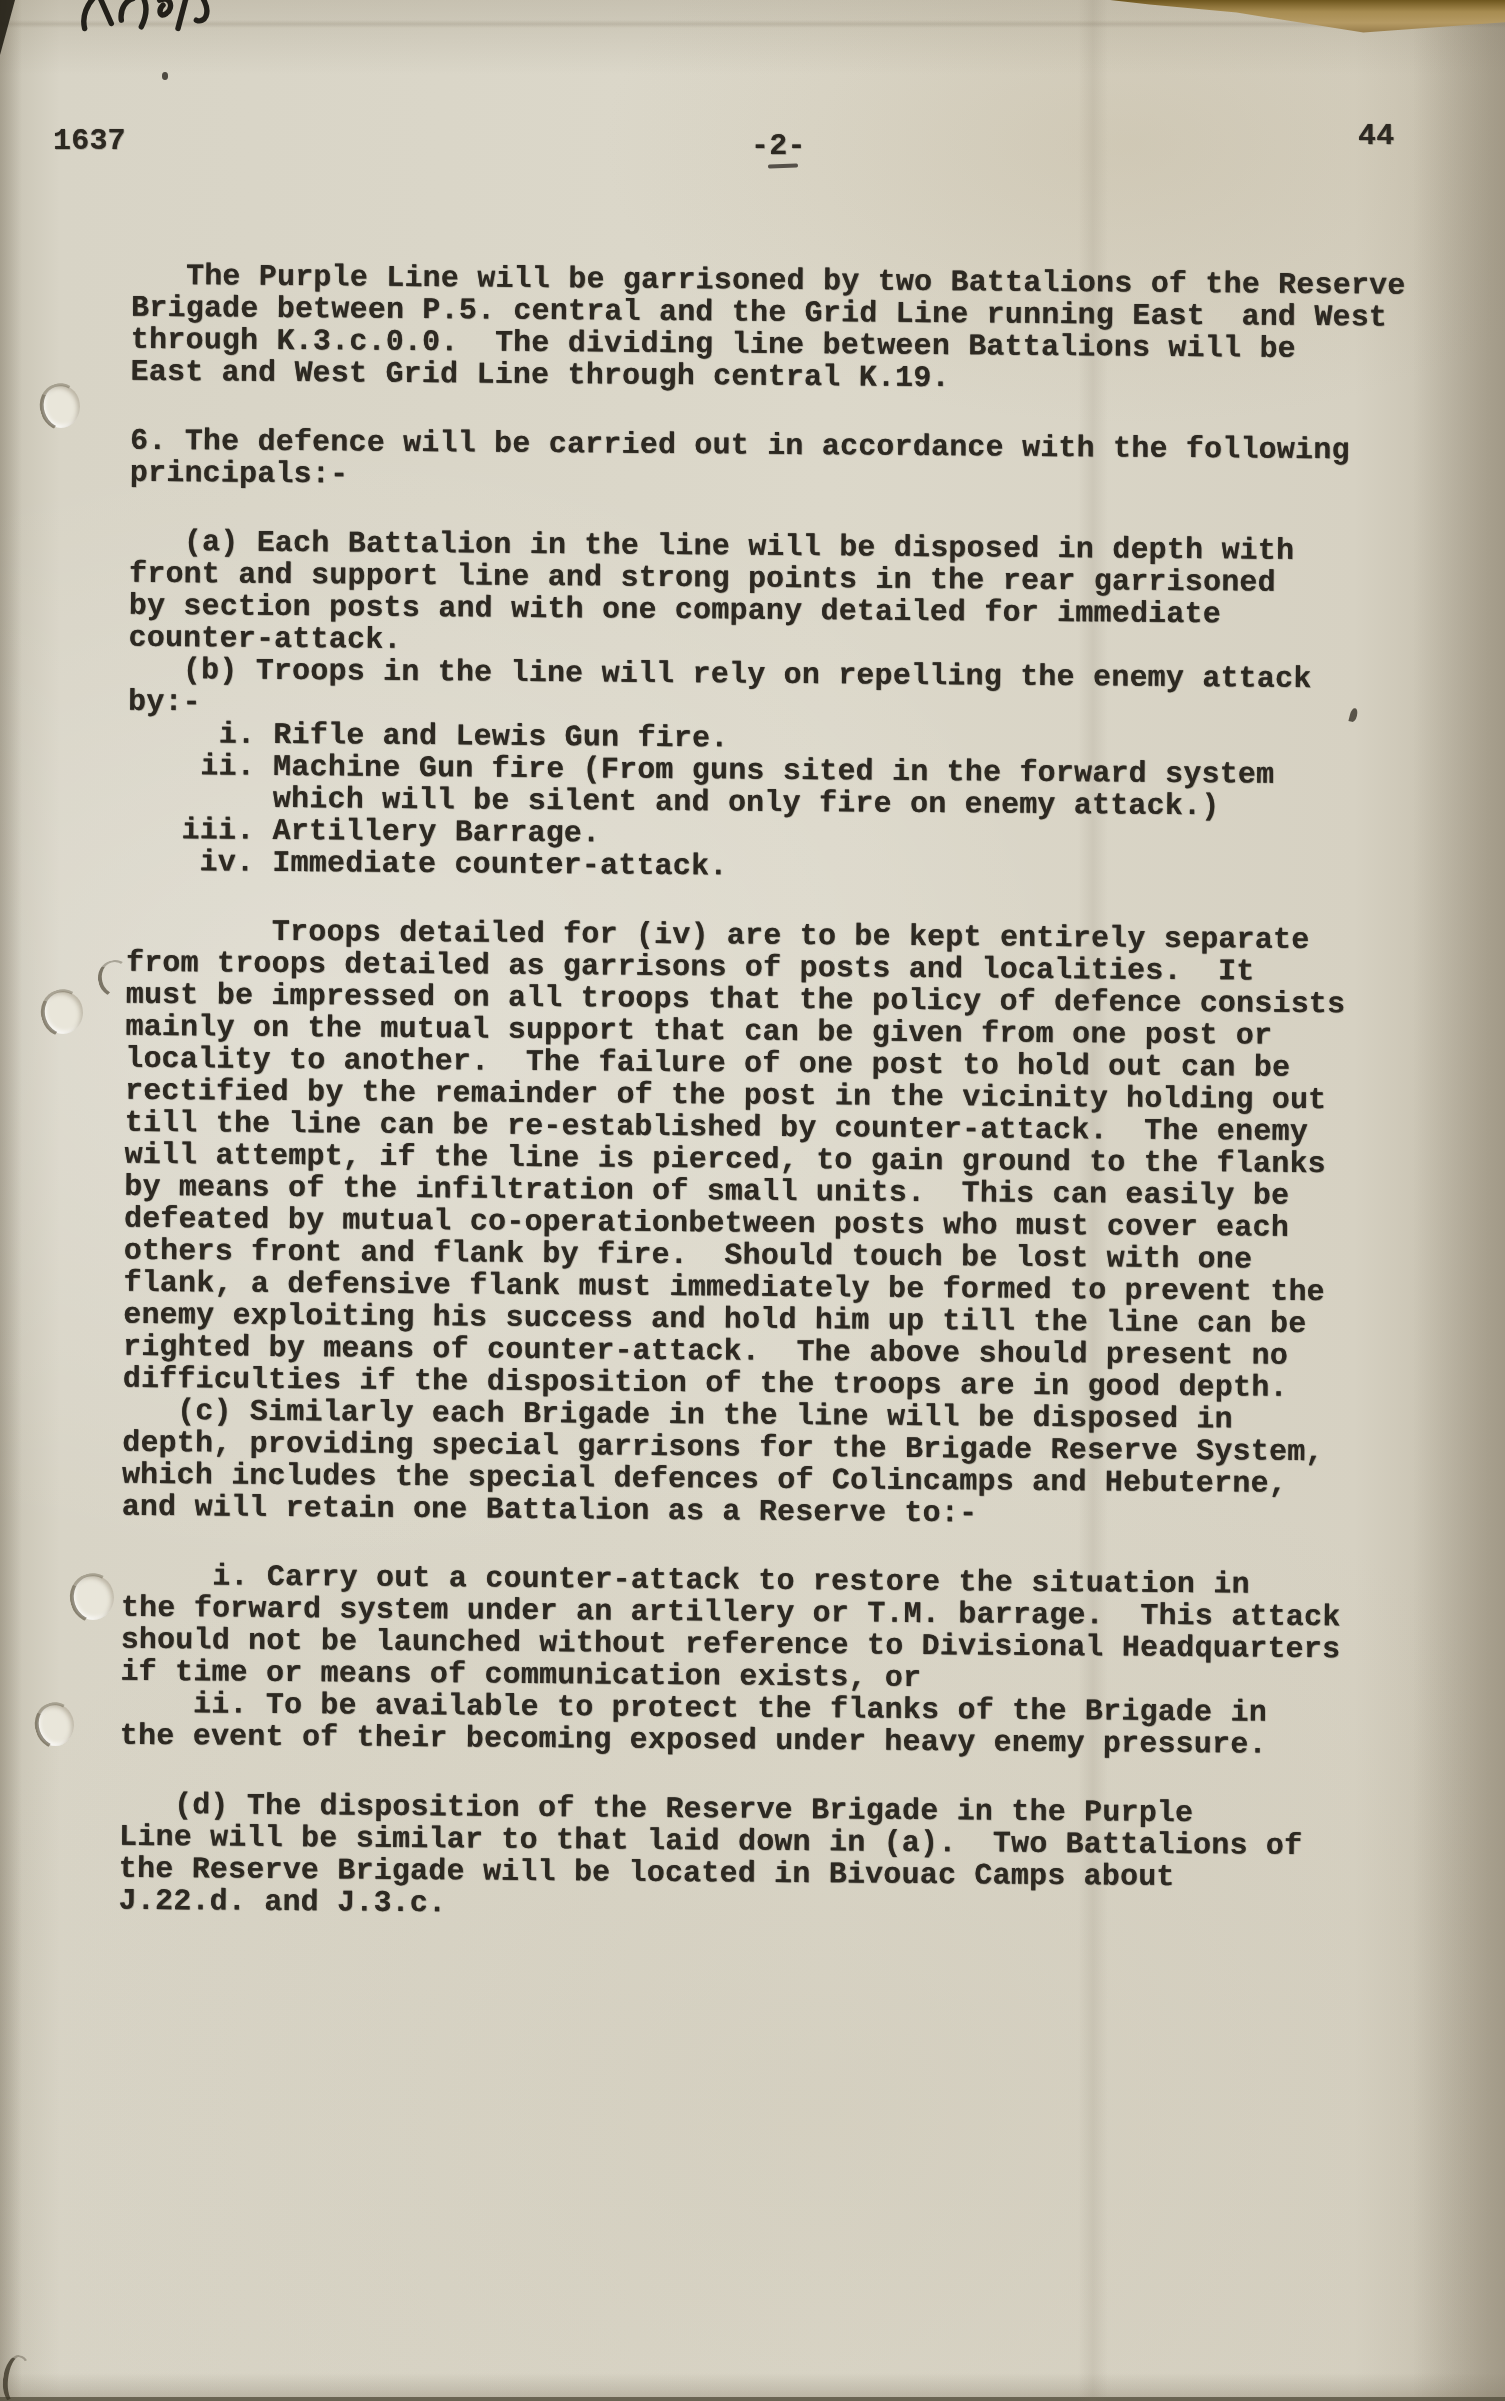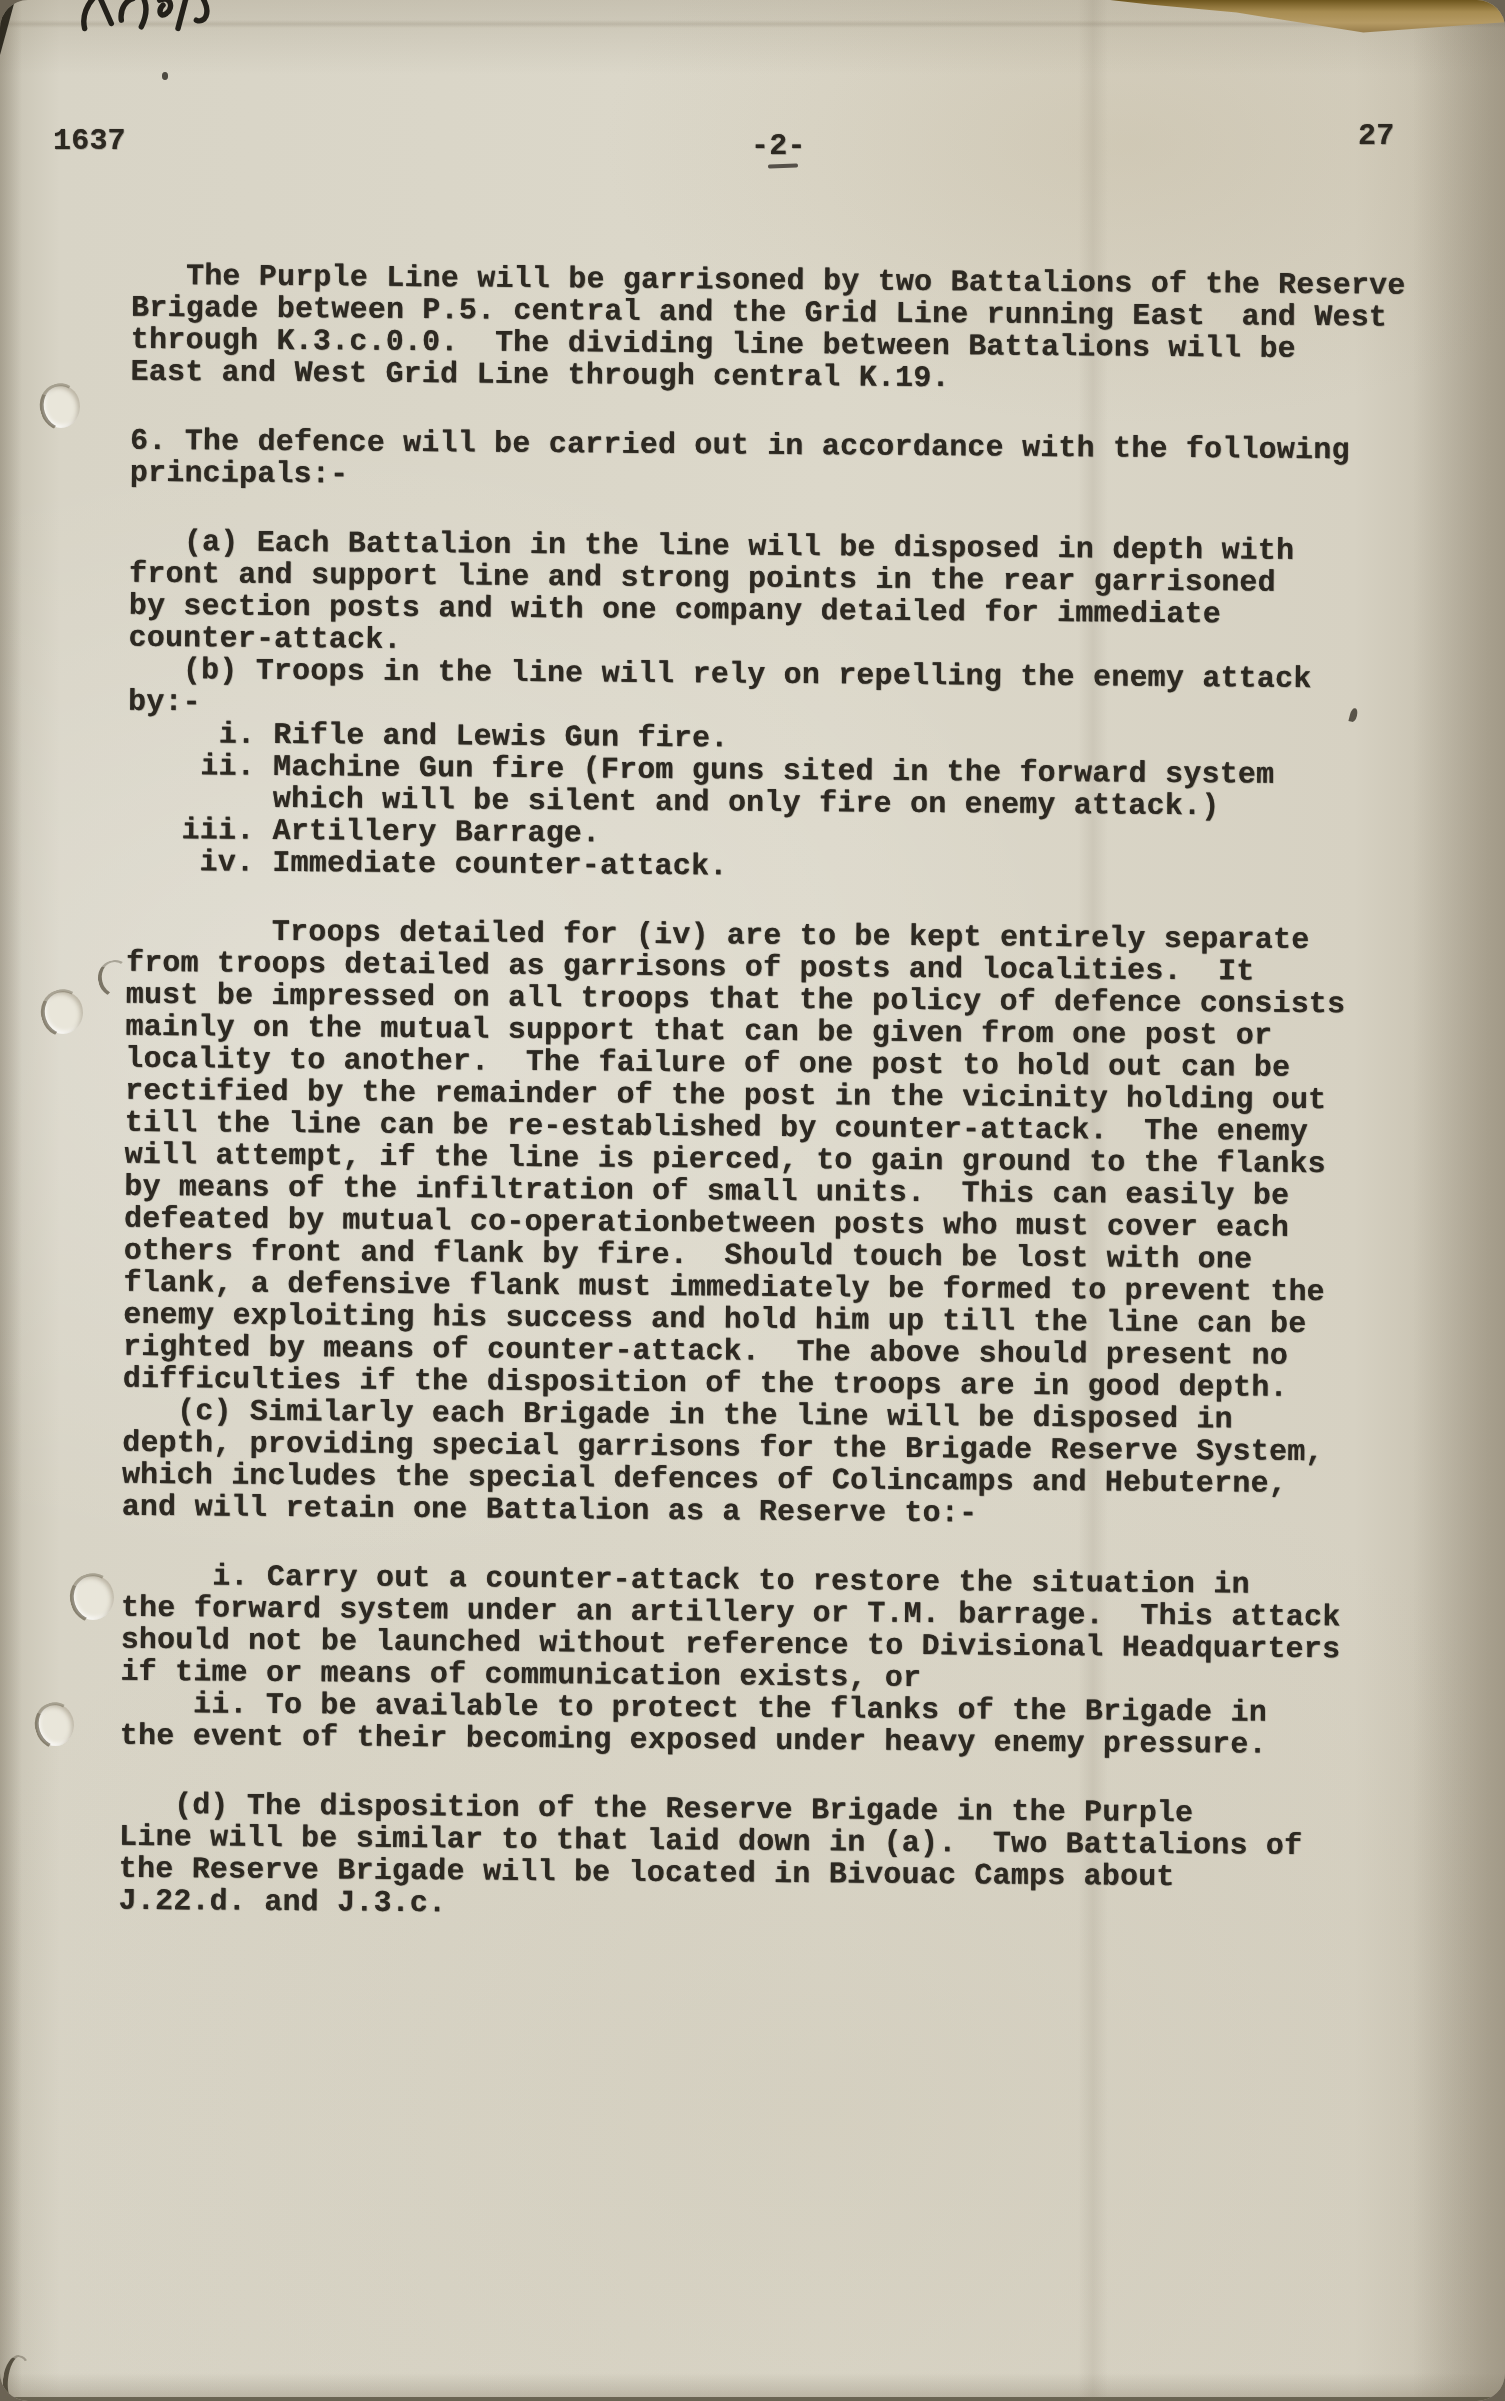--- a/index.html
+++ b/index.html
@@ -7,21 +7,20 @@
     position:relative;
     width:1505px;height:2401px;
     overflow:hidden;
     background:
       radial-gradient(ellipse 751px 401px at 75% 6%, rgba(186,173,144,.30), transparent 70%),
       radial-gradient(ellipse 1043px 793px at 22% 42%, rgba(255,255,255,.22), transparent 72%),
       radial-gradient(ellipse 1252px 918px at 55% 88%, rgba(193,186,166,.28), transparent 75%),
       linear-gradient(90deg,#c6c1b1 0%,#d8d4c6 4%,#dcd8ca 55%,#d6d1c2 90%,#c0b9a7 99%),
       #d9d5c7;
     font-family:"Liberation Mono","DejaVu Sans Mono",monospace;
-    border-radius:28px;
   }
   
   .typed{
     color:#2d2922;
     font-weight:700;
     font-size:30px;
     line-height:32px;
     letter-spacing:0.2px;
     text-shadow:0 0 1px rgba(45,41,34,.65), 0.7px 0.7px 0 rgba(45,41,34,.22);
     white-space:pre-wrap;
@@ -116,21 +115,21 @@
   <div class="hole" id="hole-3"></div>
   <div class="hole" id="hole-4"></div>
   <div class="crescent" id="smudge-1"></div>
   <div class="crescent" id="corner-mark"></div>
   <div class="speck" id="speck-1"></div>
   <div id="tick-mark"></div>
 
   <div class="typed hdr" id="doc-number">1637</div>
   <div class="typed hdr" id="page-number">-2-</div>
   <div id="page-number-underline"></div>
-  <div class="typed hdr" id="sheet-number">27</div>
+  <div class="typed hdr" id="sheet-number">44</div>
 
   <div class="body-block">
     <div class="typed para">   The Purple Line will be garrisoned by two Battalions of the Reserve
 Brigade between P.5. central and the Grid Line running East  and West
 through K.3.c.0.0.  The dividing line between Battalions will be
 East and West Grid Line through central K.19.</div>
     <div class="typed para gap">6. The defence will be carried out in accordance with the following
 principals:-</div>
     <div class="typed para gap">   (a) Each Battalion in the line will be disposed in depth with
 front and support line and strong points in the rear garrisoned

